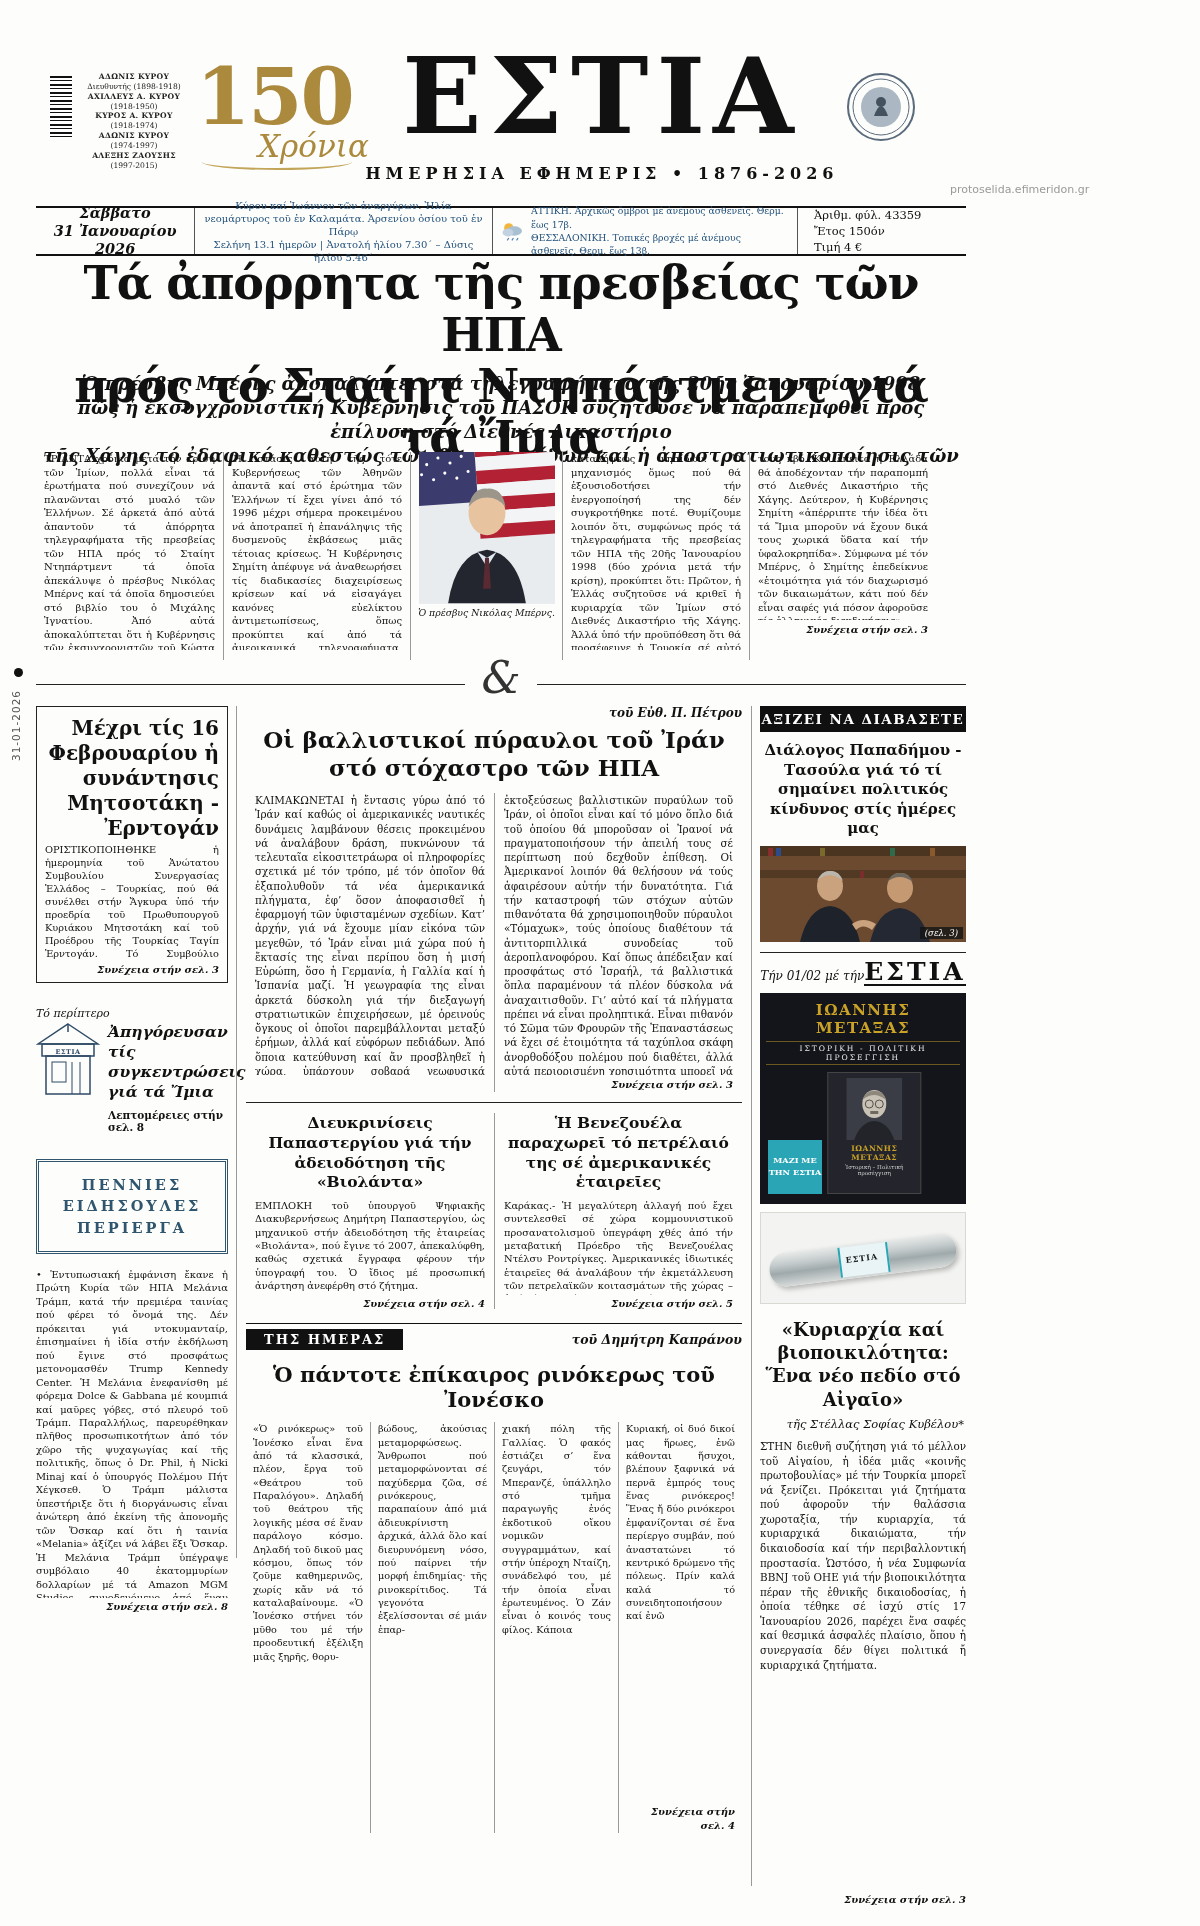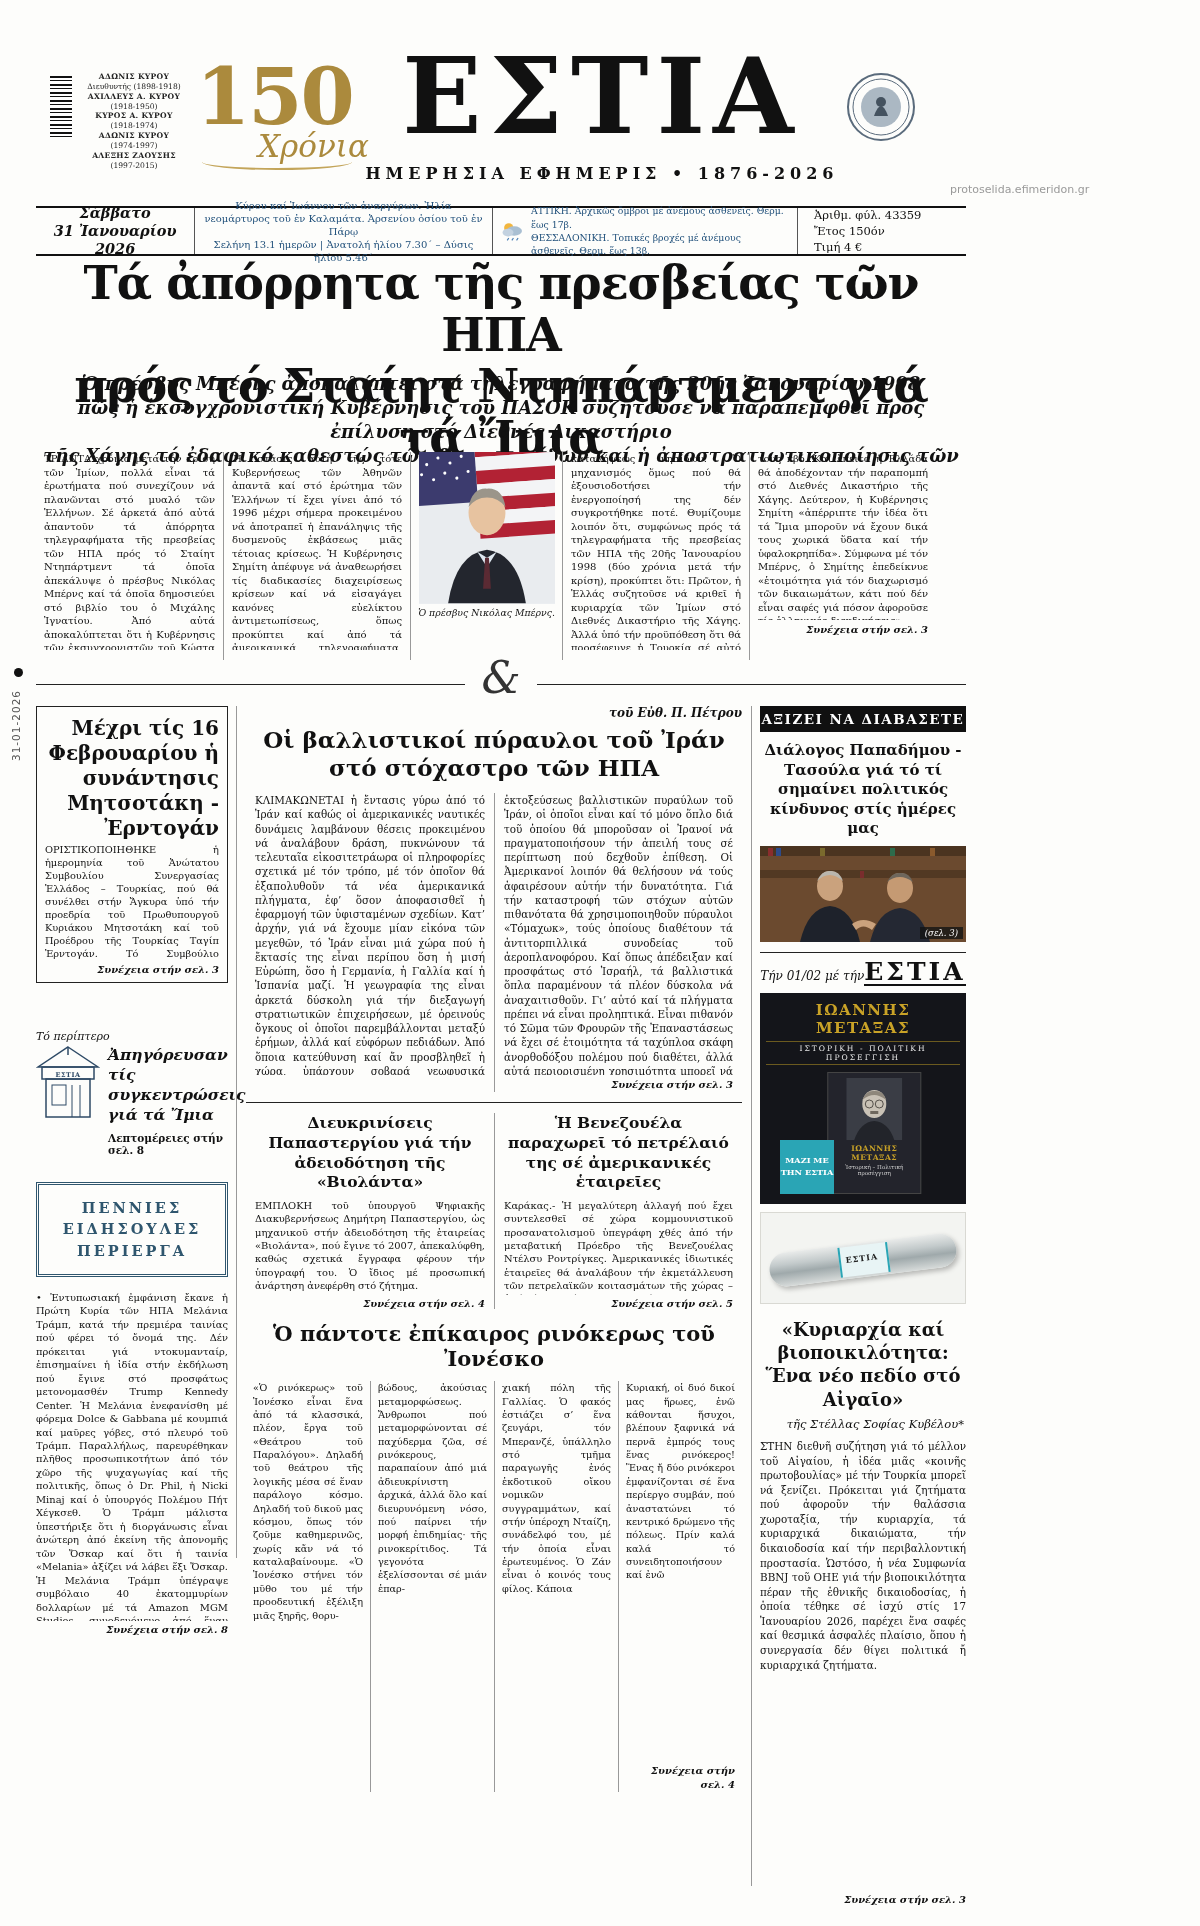--- a/index.html
+++ b/index.html
@@ -63,21 +63,21 @@
   .vr-left{left:200px;top:0;height:852px;}
   .vr-right{left:715px;top:0;height:1180px;}
   .colL{position:absolute;left:0;top:0;width:192px;}
   .colC{position:absolute;left:210px;top:0;width:496px;}
   .colR{position:absolute;left:724px;top:0;width:206px;}
 
   
   .meeting{border:1px solid #222;padding:9px 8px 7px;}
   .meeting-h{font-weight:bold;font-size:20px;text-align:right;line-height:1.25;margin-bottom:2px;}
   .meeting-b{font-size:9.8px;line-height:1.33;height:118px;}
-  .kiosk-label{margin-top:47px;font-style:italic;font-size:11px;}
+  .kiosk-label{margin-top:24px;font-style:italic;font-size:11px;}
   .kiosk-row{display:flex;gap:8px;margin-top:2px;align-items:flex-start;}
   .kiosk-art{position:relative;width:64px;height:76px;flex:none;}
   .kiosk-brand{position:absolute;left:8px;top:26px;width:48px;text-align:center;font-size:6.5px;font-weight:bold;color:#2e4a66;letter-spacing:.5px;}
   .kiosk-h{font-weight:bold;font-style:italic;font-size:15.5px;line-height:1.3;}
   .kiosk-d{font-size:10.5px;font-weight:bold;margin-top:6px;}
   .pennies{margin-top:26px;border:3px double #2f566e;padding:12px 6px;text-align:center;color:#2f566e;}
   .pennies div{font-weight:bold;font-size:14.5px;letter-spacing:3px;line-height:1.5;}
   .melania{margin-top:14px;font-size:9.9px;line-height:1.36;height:330px;}
 
   
@@ -112,21 +112,21 @@
   .promo-kicker{font-style:italic;font-size:12px;}
   .promo-brand{font-weight:bold;font-size:25px;letter-spacing:3px;border-bottom:2px solid #111;line-height:1;}
   .metaxas{margin-top:7px;background:#14151a;padding:8px 6px 10px;position:relative;}
   .mx-title{color:#c9a227;font-weight:bold;font-size:15px;letter-spacing:1.5px;text-align:center;}
   .mx-sub{color:#e5e5e5;font-size:7.6px;letter-spacing:2px;text-align:center;margin:4px 0 7px;border-top:1px solid #6b5a1f;border-bottom:1px solid #6b5a1f;padding:2px 0;}
   .mx-coverwrap{position:relative;height:122px;}
   .mx-cover{position:absolute;left:50%;transform:translateX(-38%);top:0;width:92px;height:120px;background:#23242c;border:1px solid #444;text-align:center;}
   .mx-cover svg{width:56px;height:62px;margin-top:5px;}
   .mx-cover-title{color:#c9a227;font-size:7.6px;font-weight:bold;letter-spacing:.5px;line-height:1.25;}
   .mx-cover-sub{color:#cfcfcf;font-size:5.6px;margin-top:2px;}
-  .mx-badge{position:absolute;left:14px;bottom:0;width:54px;height:54px;background:#2aa5b5;color:#fff;display:flex;align-items:center;justify-content:center;text-align:center;font-weight:bold;font-size:8.2px;line-height:1.35;}
+  .mx-badge{position:absolute;left:2px;bottom:0;width:54px;height:54px;background:#2aa5b5;color:#fff;display:flex;align-items:center;justify-content:center;text-align:center;font-weight:bold;font-size:8.2px;line-height:1.35;}
   .roll{margin-top:8px;height:90px;background:#f3f4f1;border:1px solid #d9d9d3;position:relative;overflow:hidden;}
   .roll-tube{position:absolute;left:8px;top:30px;width:188px;height:34px;border-radius:17px;transform:rotate(-7deg);
              background:linear-gradient(180deg,#e9ebea 0%,#c3cacb 35%,#9fa9ab 60%,#d7dbda 100%);box-shadow:2px 3px 5px rgba(0,0,0,.25);}
   .roll-band{position:absolute;left:70px;top:2px;width:46px;height:30px;background:#e8f4f5;border-left:2px solid #2aa5b5;border-right:2px solid #2aa5b5;}
   .roll-brand{position:absolute;left:72px;top:10px;width:42px;text-align:center;font-weight:bold;font-size:8px;color:#222;letter-spacing:1px;}
   .kyv-h{font-weight:bold;font-size:18px;text-align:center;line-height:1.3;margin-top:14px;}
   .kyv-byline{font-style:italic;font-size:11.5px;text-align:right;margin:6px 2px 8px;}
   .kyv-body{font-size:10.4px;line-height:1.4;height:452px;}
 </style>
 </head>
@@ -322,20 +322,24 @@
           <div class="story-b just ov">ΕΜΠΛΟΚΗ τοῦ ὑπουργοῦ Ψηφιακῆς Διακυβερνήσεως Δημήτρη Παπαστεργίου, ὡς μηχανικοῦ στήν ἀδειοδότηση τῆς ἑταιρείας «Βιολάντα», πού ἔγινε τό 2007, ἀπεκαλύφθη, καθώς σχετικά ἔγγραφα φέρουν τήν ὑπογραφή του. Ὁ ἴδιος μέ προσωπική ἀνάρτηση ἀνεφέρθη στό ζήτημα.</div>
           <div class="cont">Συνέχεια στήν σελ. 4</div>
         </div>
         <div class="story">
           <div class="story-h">Ἡ Βενεζουέλα παραχωρεῖ τό πετρέλαιό της σέ ἀμερικανικές ἑταιρεῖες</div>
           <div class="story-b just ov">Καράκας.- Ἡ μεγαλύτερη ἀλλαγή πού ἔχει συντελεσθεῖ σέ χώρα κομμουνιστικοῦ προσανατολισμοῦ ὑπεγράφη χθές ἀπό τήν μεταβατική Πρόεδρο τῆς Βενεζουέλας Ντέλσυ Ροντρίγκες. Ἀμερικανικές ἰδιωτικές ἑταιρεῖες θά ἀναλάβουν τήν ἐκμετάλλευση τῶν πετρελαϊκῶν κοιτασμάτων τῆς χώρας – ἀπό τά μεγαλύτερα παγκοσμίως.</div>
           <div class="cont">Συνέχεια στήν σελ. 5</div>
         </div>
       </div>
 
+      <div class="imeras">
+        <div class="imeras-label">ΤΗΣ ΗΜΕΡΑΣ</div>
+        <div class="imeras-byline">τοῦ Δημήτρη Καπράνου</div>
+      </div>
       <div class="rhino-h">Ὁ πάντοτε ἐπίκαιρος ρινόκερως τοῦ Ἰονέσκο</div>
       <div class="rhino-cols">
         <div class="rhino-col">
           <div class="rhino-body just ov">«Ὁ ρινόκερως» τοῦ Ἰονέσκο εἶναι ἕνα ἀπό τά κλασσικά, πλέον, ἔργα τοῦ «Θεάτρου τοῦ Παραλόγου». Δηλαδή τοῦ θεάτρου τῆς λογικῆς μέσα σέ ἕναν παράλογο κόσμο. Δηλαδή τοῦ δικοῦ μας κόσμου, ὅπως τόν ζοῦμε καθημερινῶς, χωρίς κἄν νά τό καταλαβαίνουμε. «Ὁ Ἰονέσκο στήνει τόν μῦθο του μέ τήν προοδευτική ἐξέλιξη μιᾶς ξηρῆς, θορυ-</div>
         </div>
         <div class="rhino-col">
           <div class="rhino-body just ov">βώδους, ἀκούσιας μεταμορφώσεως. Ἄνθρωποι πού μεταμορφώνονται σέ παχύδερμα ζῶα, σέ ρινόκερους, παραπαίουν ἀπό μιά ἀδιευκρίνιστη ἀρχικά, ἀλλά ὅλο καί διευρυνόμενη νόσο, πού παίρνει τήν μορφή ἐπιδημίας· τῆς ρινοκερίτιδος. Τά γεγονότα ἐξελίσσονται σέ μιάν ἐπαρ-</div>
         </div>
         <div class="rhino-col">
           <div class="rhino-body just ov">χιακή πόλη τῆς Γαλλίας. Ὁ φακός ἑστιάζει σ’ ἕνα ζευγάρι, τόν Μπερανζέ, ὑπάλληλο στό τμῆμα παραγωγῆς ἑνός ἐκδοτικοῦ οἴκου νομικῶν συγγραμμάτων, καί στήν ὑπέροχη Νταίζη, συνάδελφό του, μέ τήν ὁποία εἶναι ἐρωτευμένος. Ὁ Ζάν εἶναι ὁ κοινός τους φίλος. Κάποια</div>

